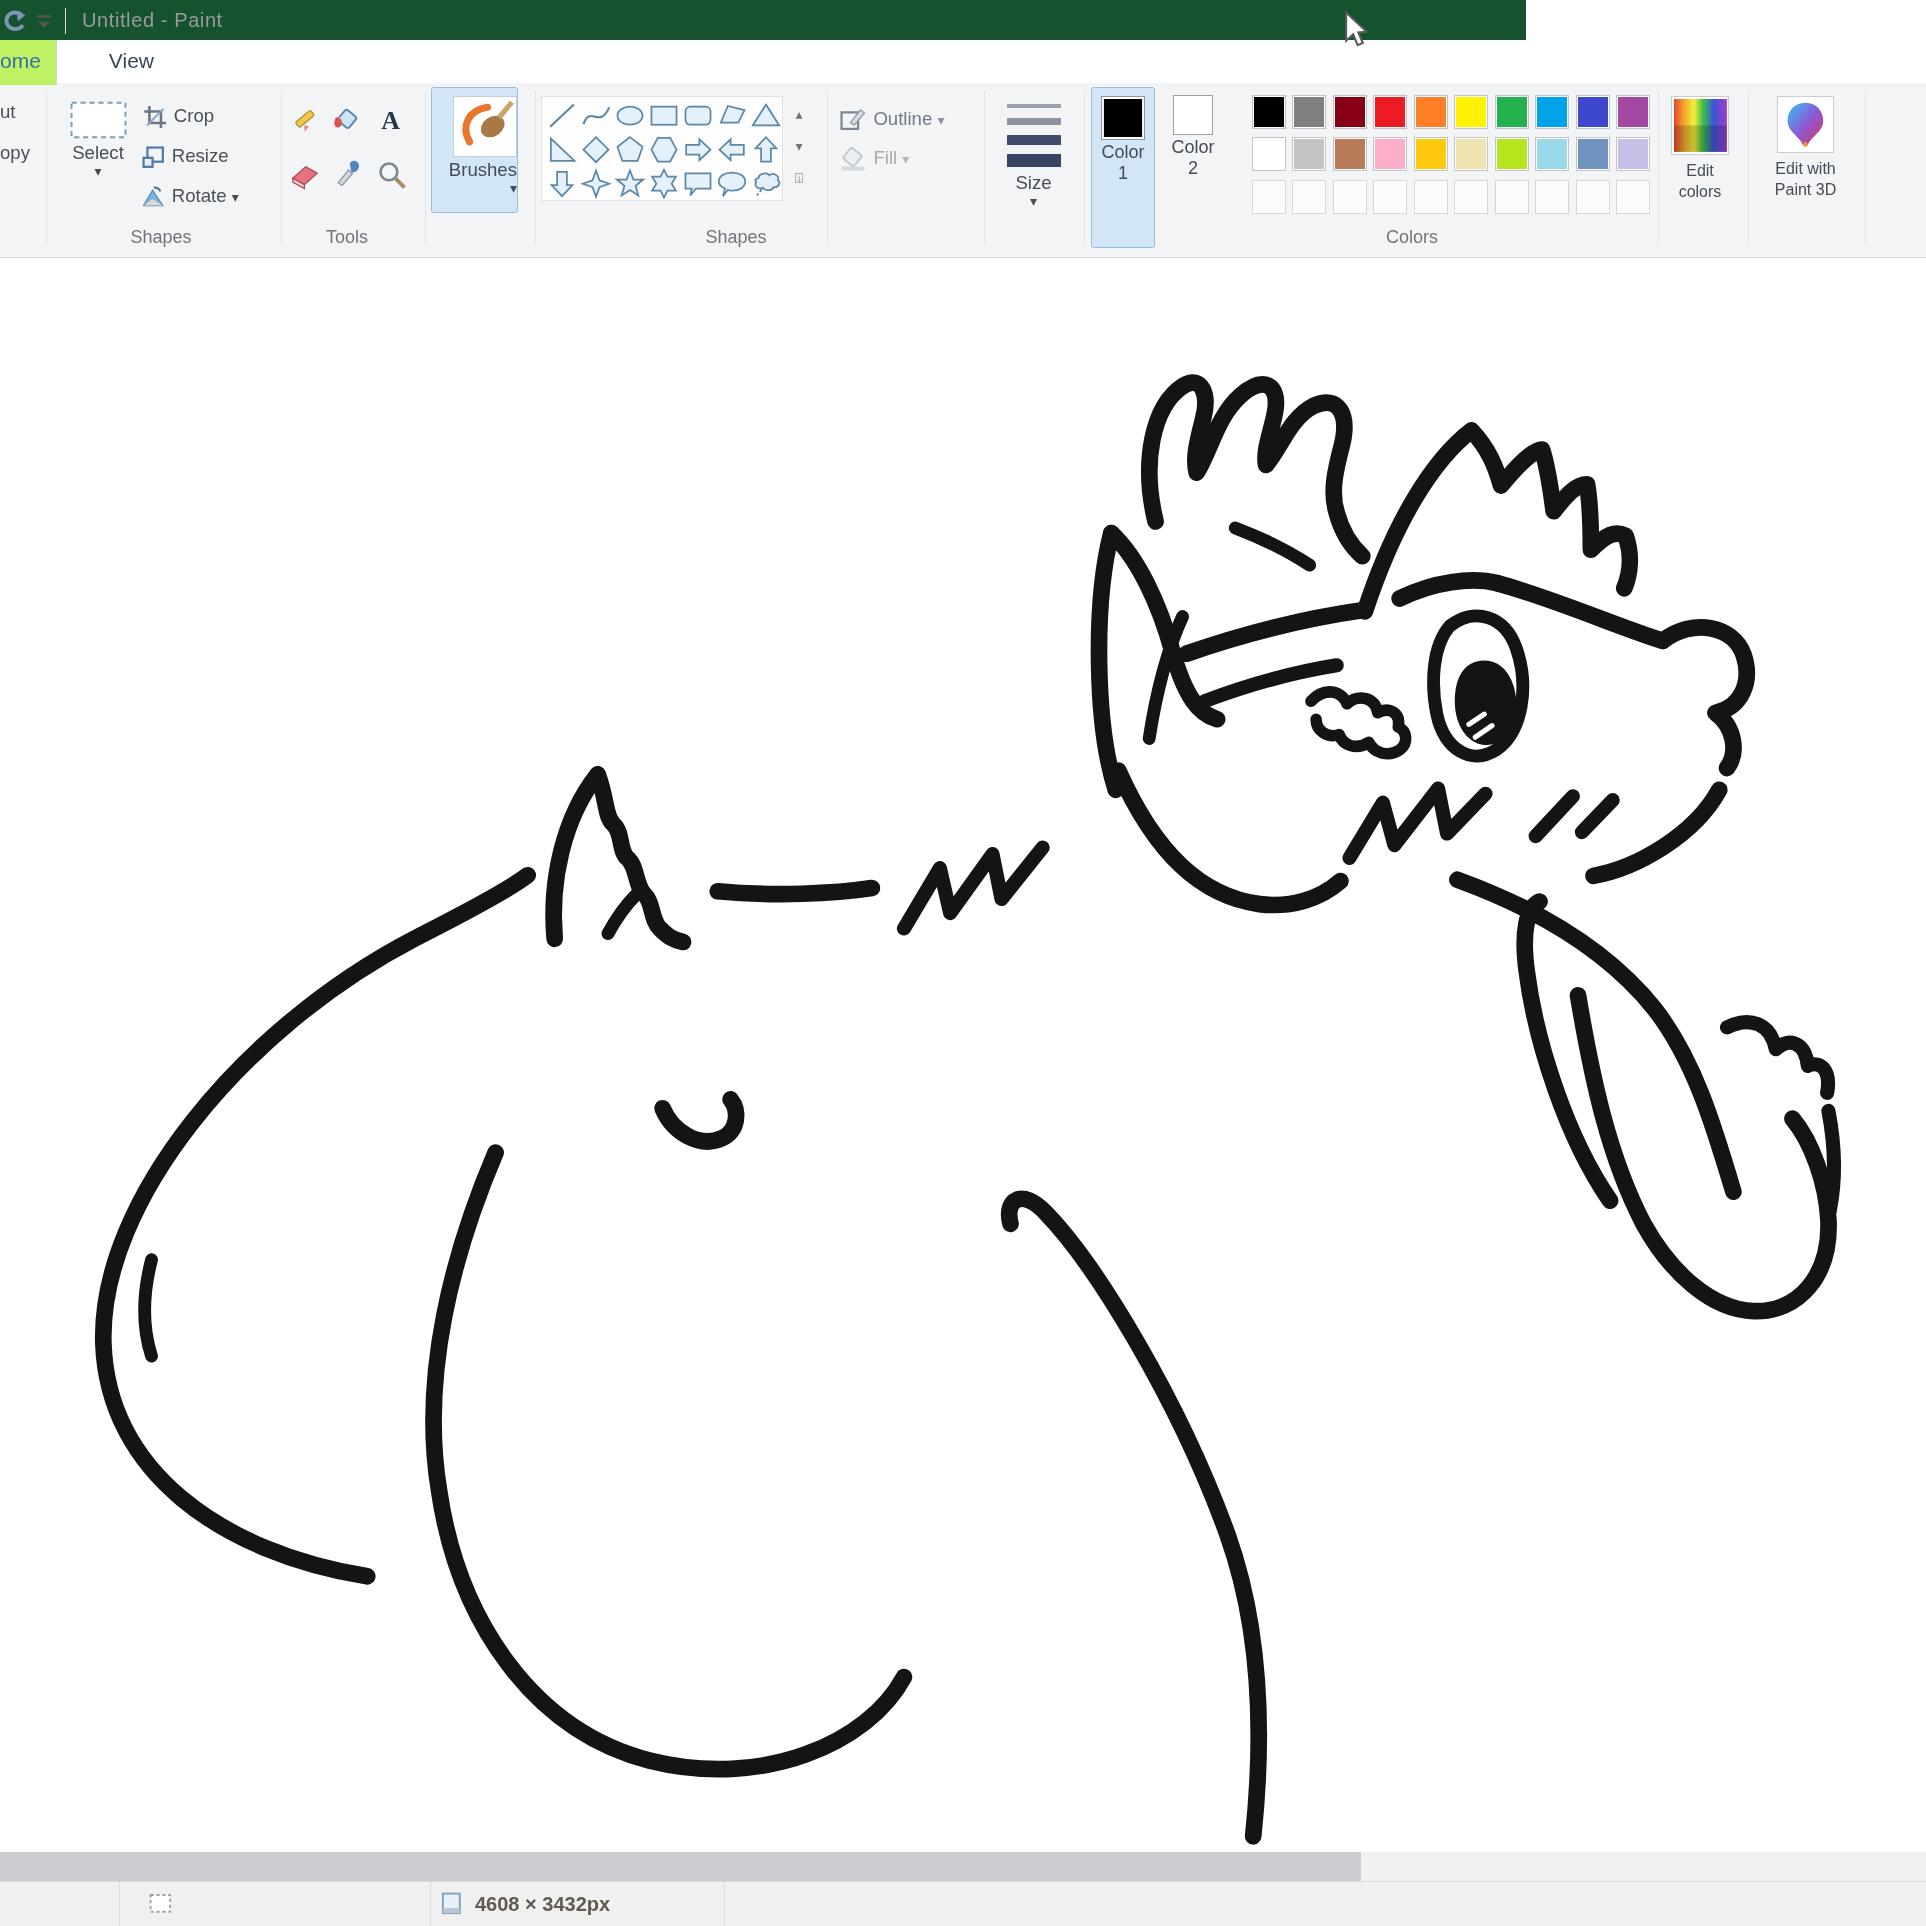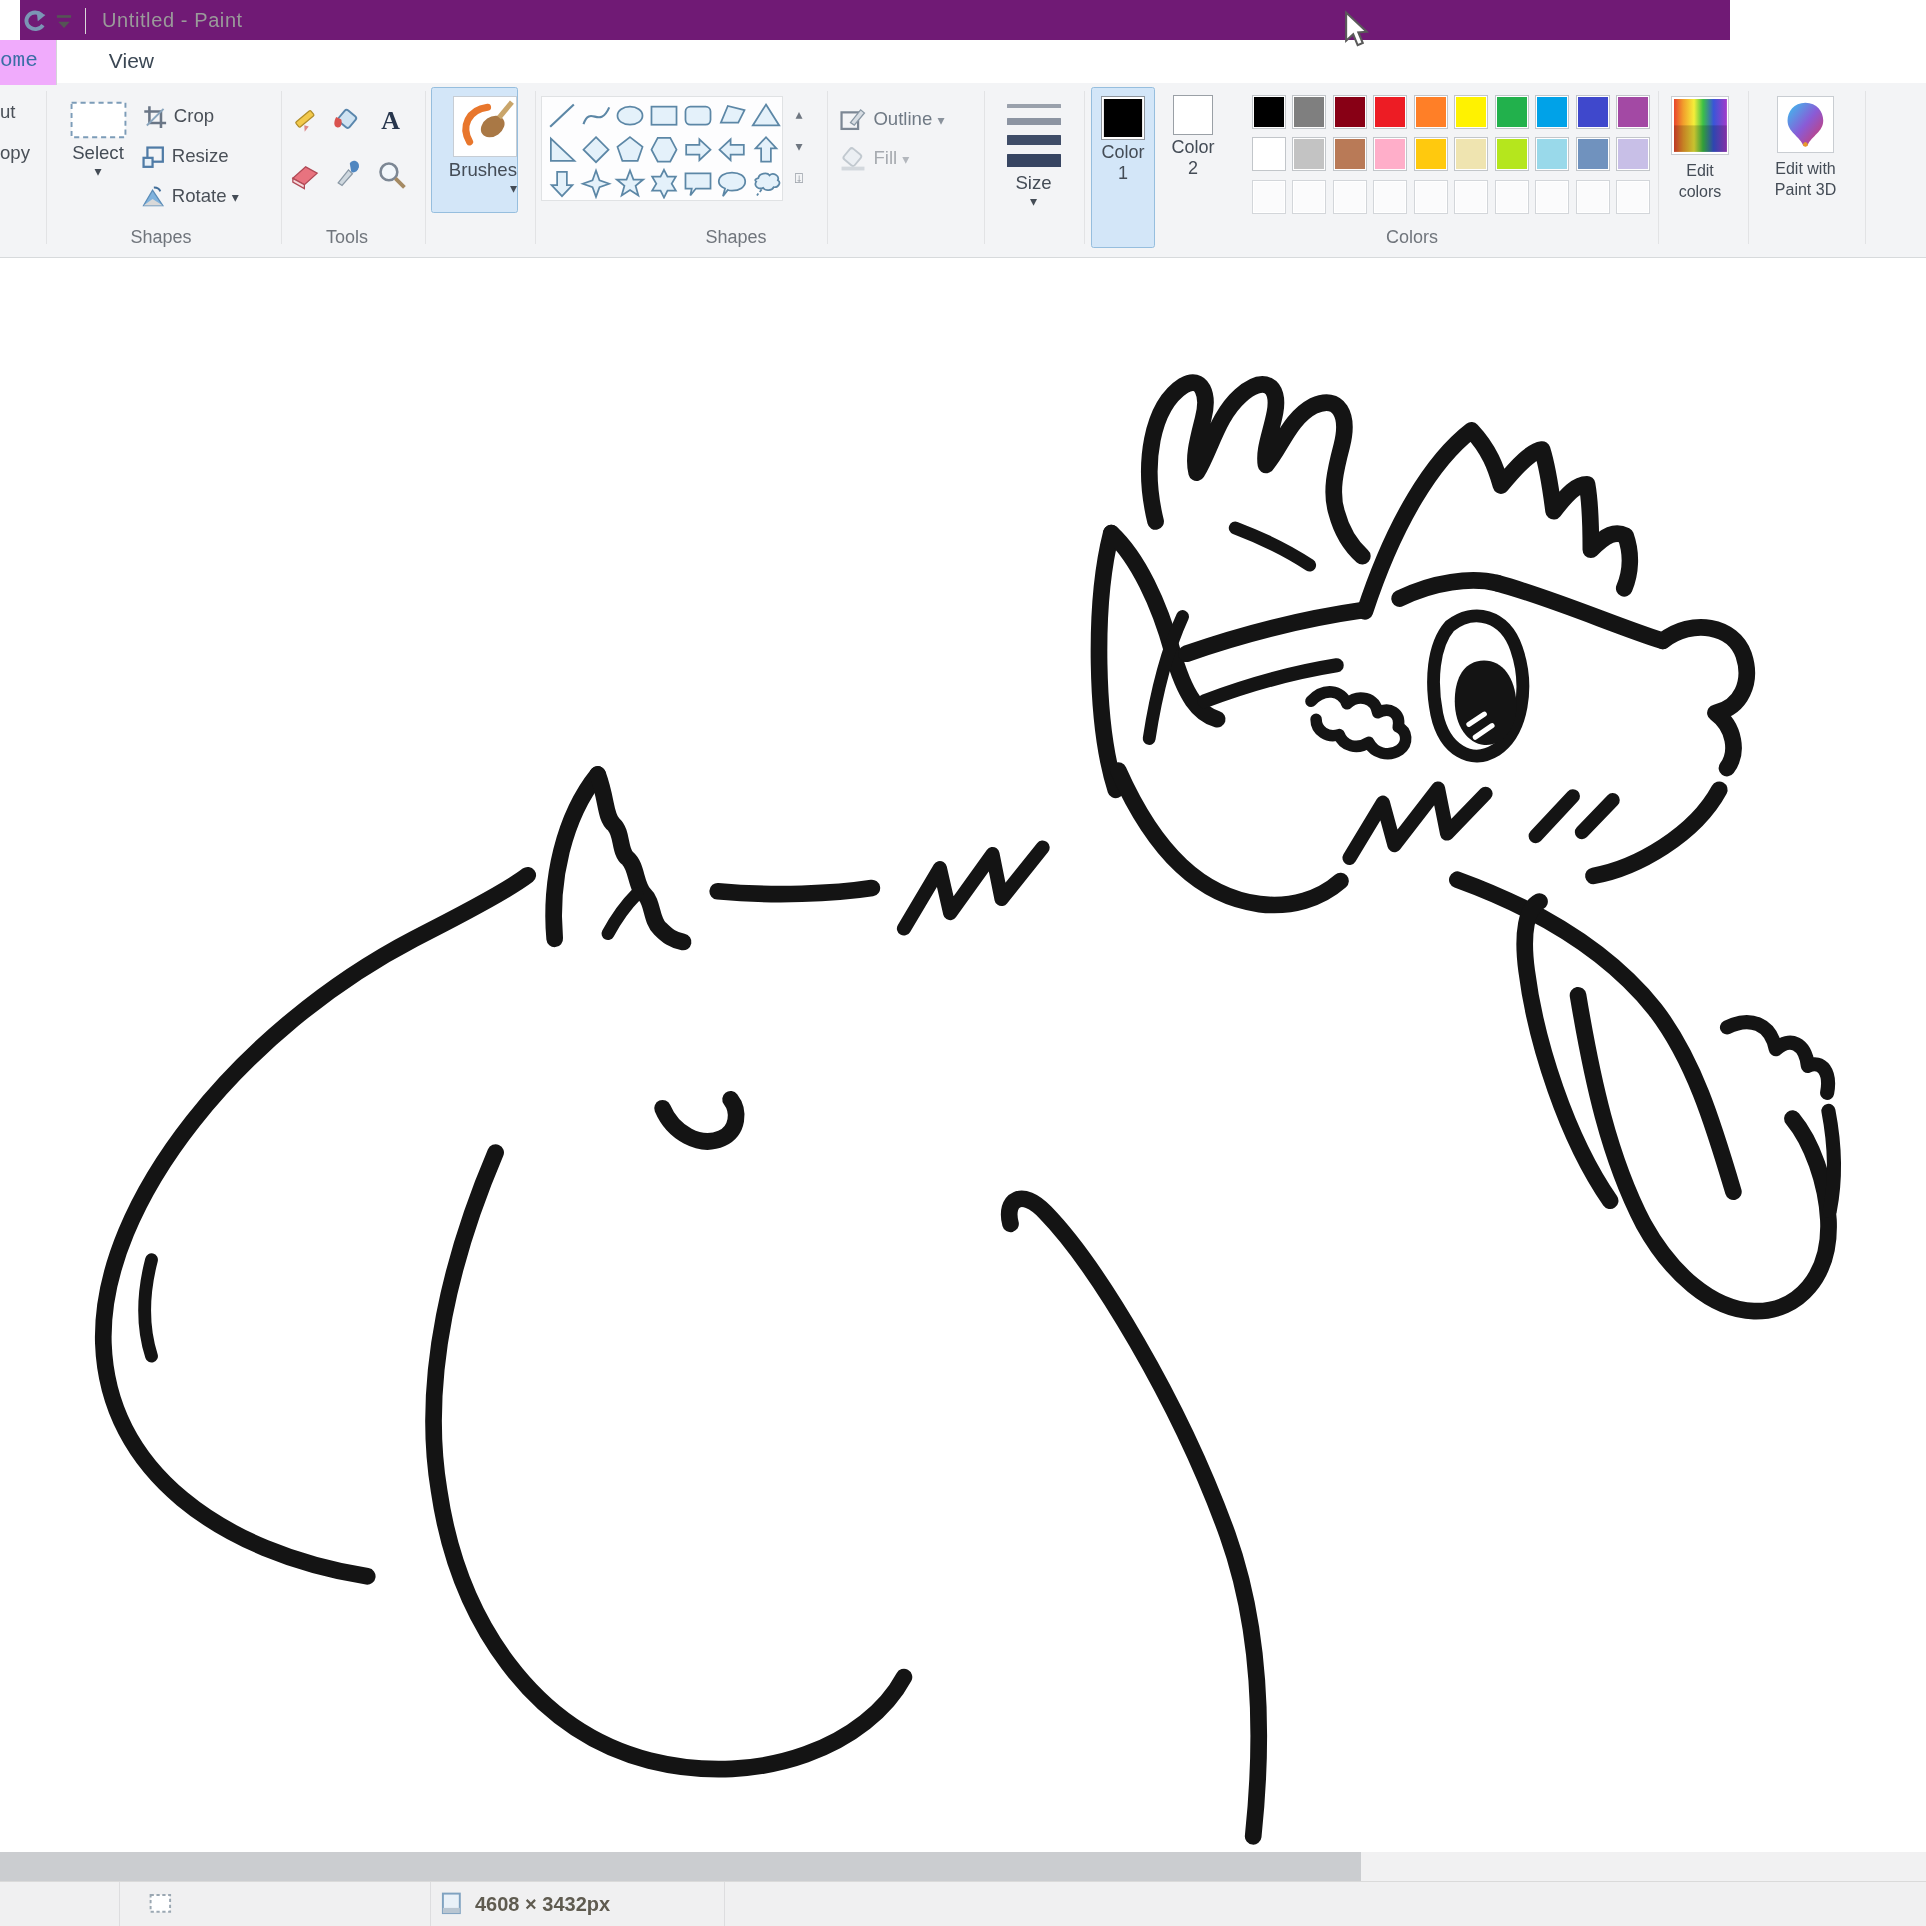--- a/index.html
+++ b/index.html
@@ -1,30 +1,30 @@
 <!DOCTYPE html>
 <html style="font-size:10.3px"><head>
 <meta charset="utf-8">
 <style>
   html,body{margin:0;padding:0;background:#fff;}
   .app{position:relative;width:1926px;height:1926px;overflow:hidden;background:#fff;
        font-family:"Liberation Sans","DejaVu Sans",sans-serif;color:#444;}
   
-  .titlebar{position:absolute;left:0;top:0;width:1710px;height:40px;background:#701a75;margin-left:20px;}
+  .titlebar{position:absolute;left:0;top:0;width:1526px;height:40px;background:#14532d;}
   .qat-undo{position:absolute;left:0px;top:6.4px;width:28px;height:28px;color:#7b96b5;}
   .qat-drop{position:absolute;left:33px;top:10.3px;width:22px;height:22px;color:#555;}
   .qat-sep{position:absolute;left:65px;top:7.7px;width:1.3px;height:26px;background:#d9d9d9;}
   .title-text{position:absolute;left:82px;top:0;height:40px;line-height:40px;
               font-size:20px;color:#9a9a9a;letter-spacing:0.6px;}
   
   .tabstrip{position:absolute;left:0;top:40px;width:1926px;height:44px;background:#ffffff;
             border-bottom:1.3px solid #dcdee0;box-sizing:border-box;}
   .tab{position:absolute;top:0;height:44px;line-height:42px;font-size:21px;}
-  .tab.home{left:0;width:56px;background:#f0abfc;border-right:1.3px solid #d3d5d7;
-            color:#3a6ea5;z-index:2;height:45px;font-family:Liberation Mono, monospace;}
+  .tab.home{left:0;width:56px;background:#bef264;border-right:1.3px solid #d3d5d7;
+            color:#3a6ea5;z-index:2;height:45px;}
   .tab.home span{position:absolute;left:0px;top:0;line-height:42px;}
   .tab.view{left:77px;width:77px;text-align:right;color:#3b4754;}
   
   .ribbon{position:absolute;left:0;top:83px;width:1926px;height:175px;background:#f3f4f6;
           border-bottom:1.3px solid #d7dadc;box-sizing:border-box;}
   .rsep{position:absolute;top:7.7px;width:1.3px;height:153px;background:#e2e3e5;}
   .gl{position:absolute;top:143px;height:23px;line-height:23px;font-size:18px;color:#70757c;
       text-align:center;transform:translateX(-50%);white-space:nowrap;}
   .frag{position:absolute;font-size:18.6px;color:#4a5058;}
   .bigbtn{position:absolute;top:3.9px;box-sizing:border-box;text-align:center;}

